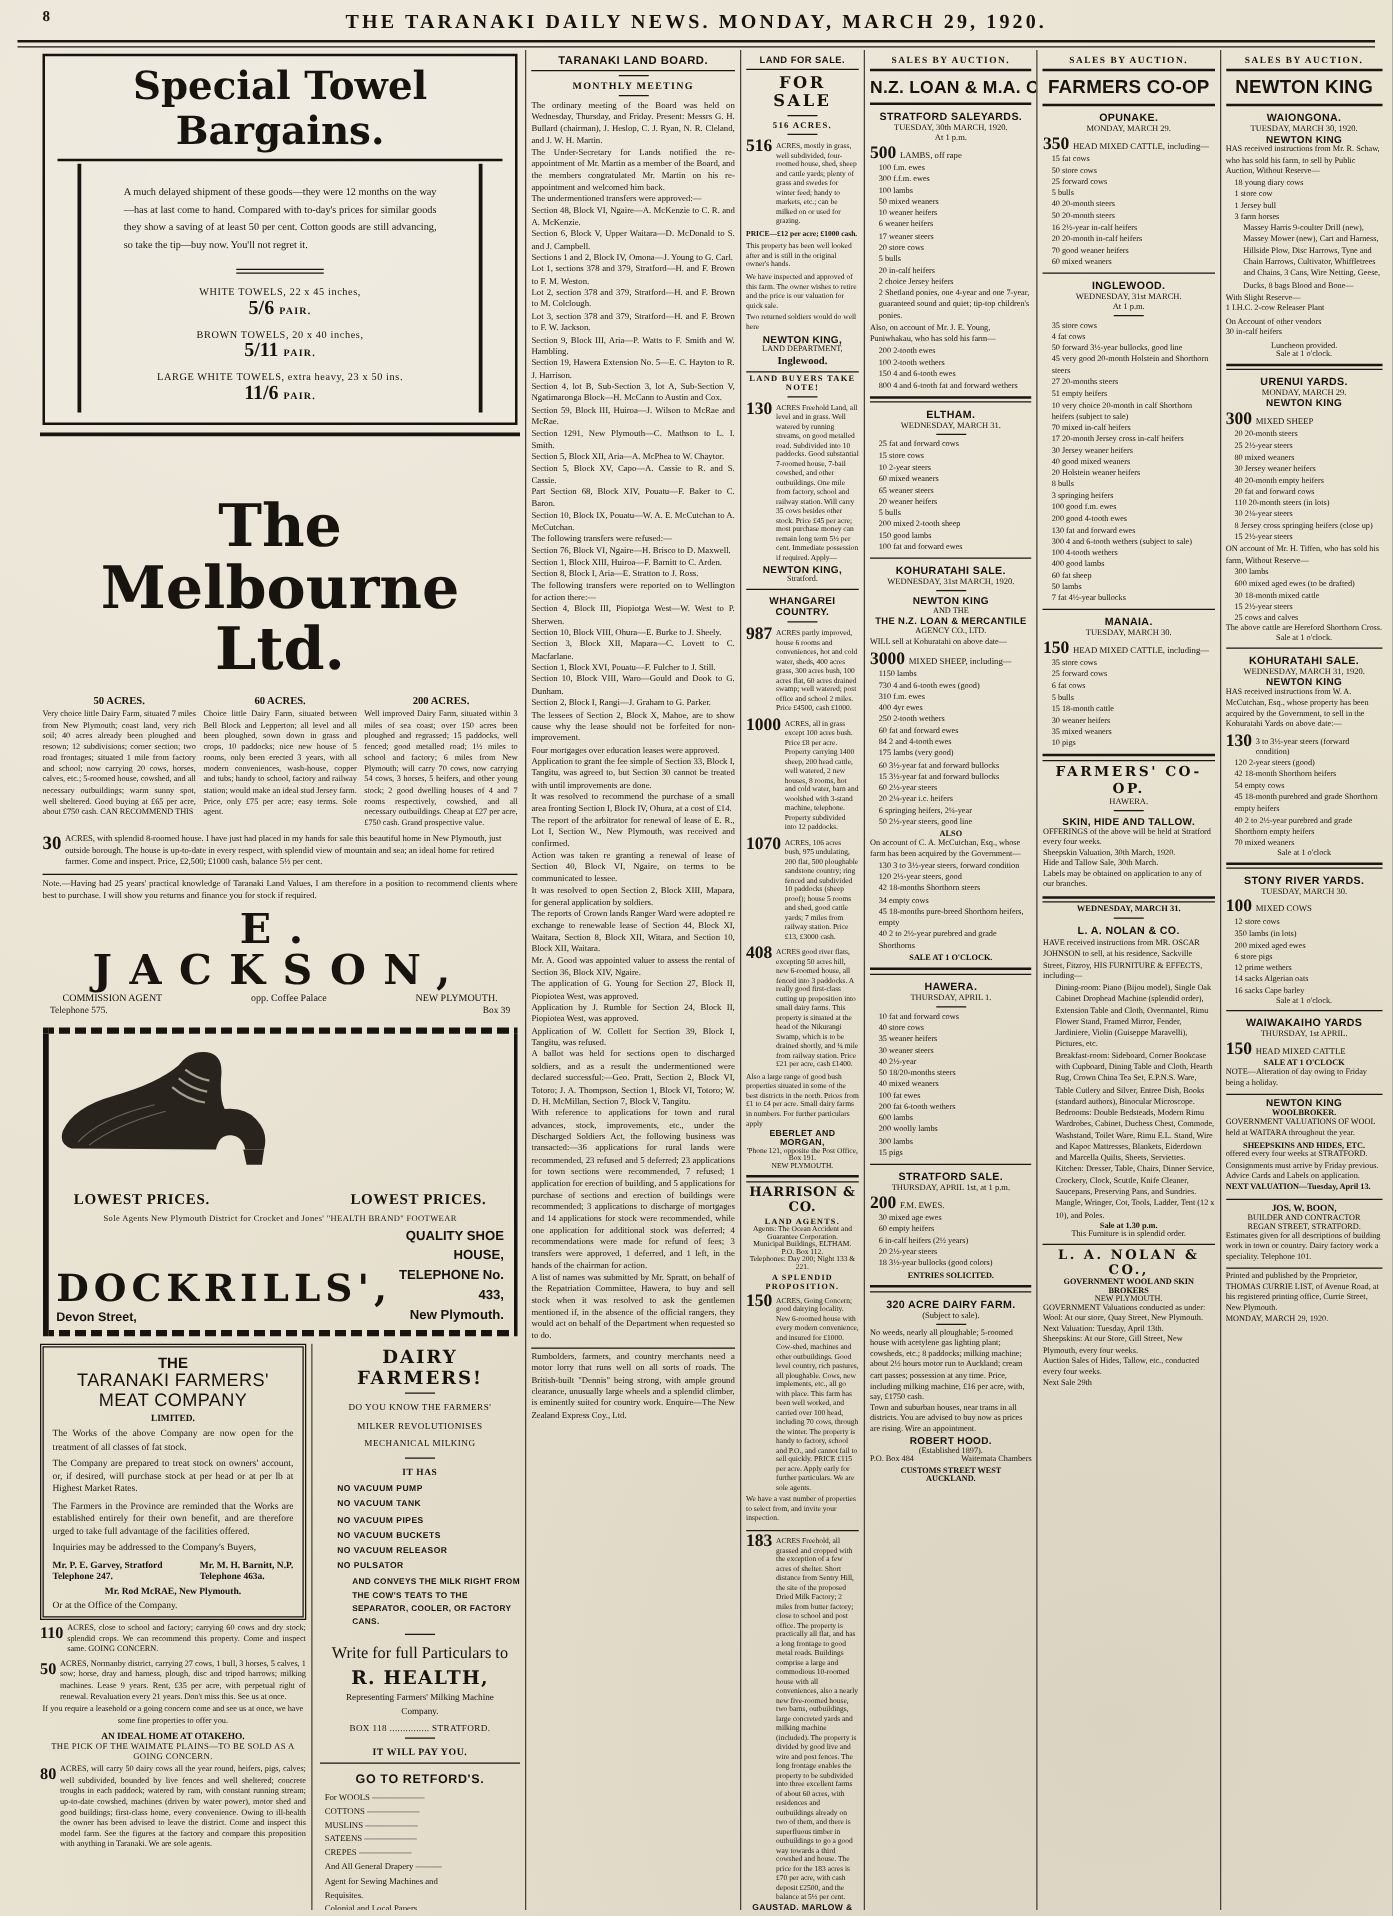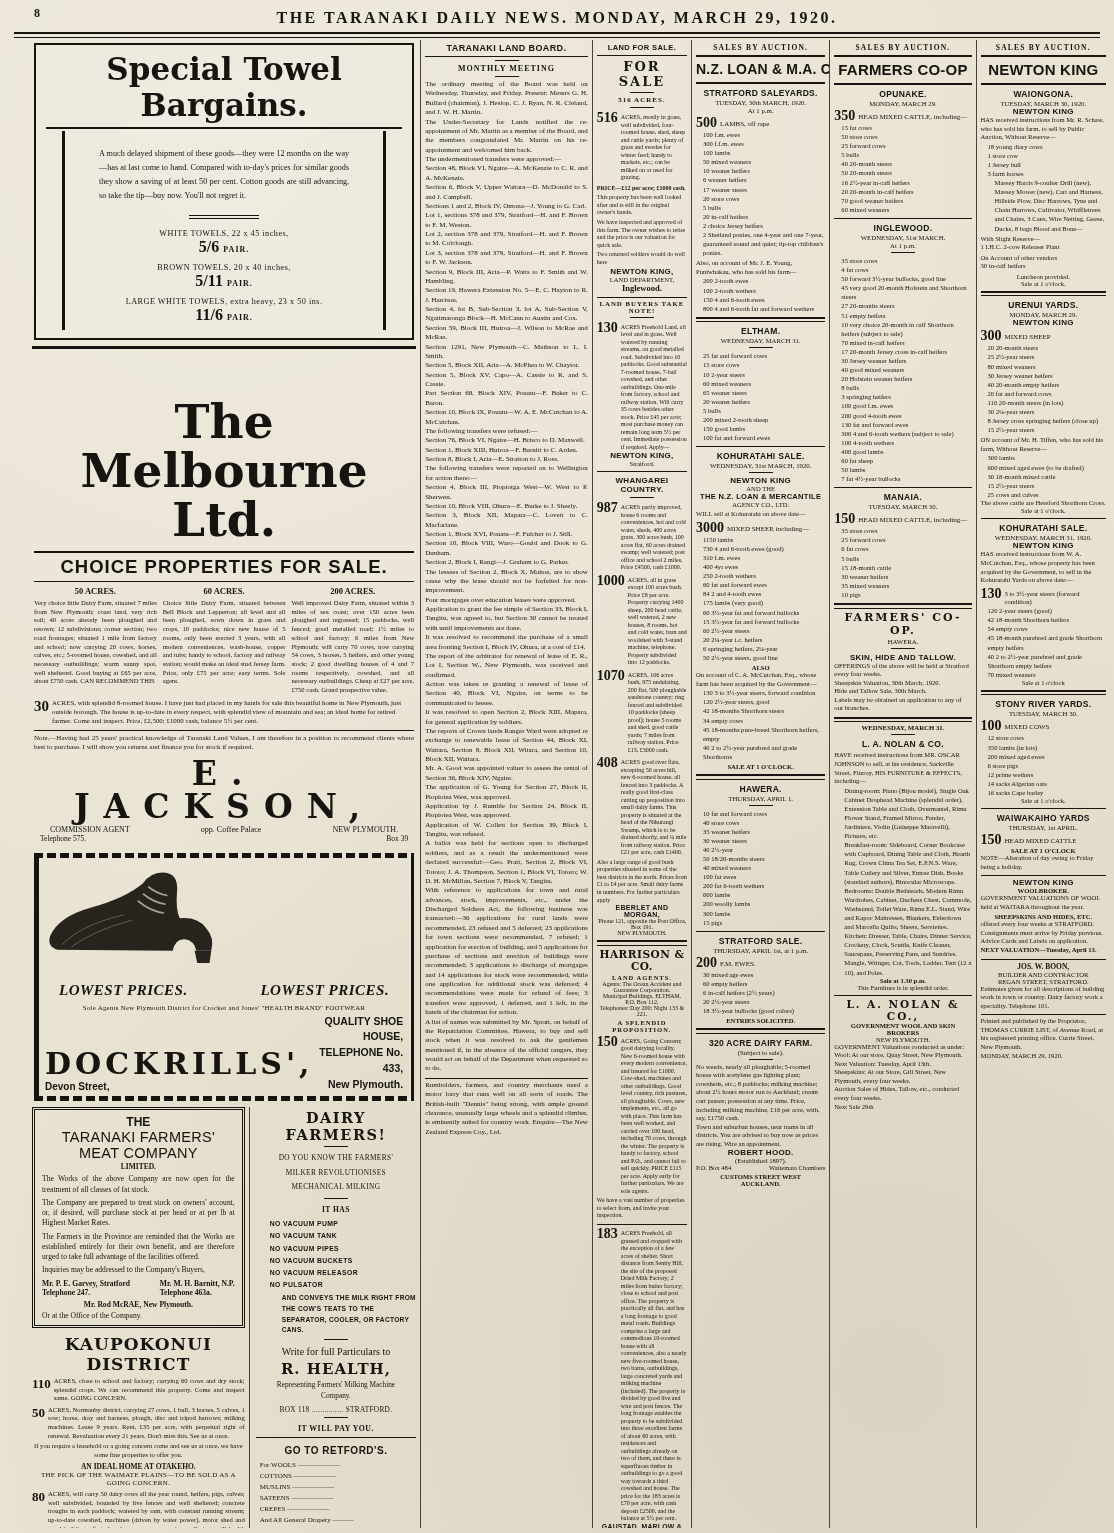--- a/index.html
+++ b/index.html
@@ -64,21 +64,21 @@
   .dock{border:5px solid;border-image:repeating-linear-gradient(90deg,#17130e 0 9px,#e8e2d1 9px 13px) 5;
     margin:6px 2px 0;padding:4px 6px;}
   .dock-head{font-family:"Liberation Sans",sans-serif;font-weight:800;font-size:21px;text-align:center;letter-spacing:.5px;}
   .dock-mid{display:flex;align-items:flex-start;margin-top:2px;}
   .dock-left{width:52%;}
   .dock-intro{font-size:8px;text-align:center;line-height:1.5;margin-top:8px;}
   .dock-disting{font-family:"Liberation Sans",sans-serif;font-weight:800;font-size:14px;text-align:center;margin-top:8px;}
   .dock-from{font-size:8px;text-align:center;margin-top:5px;}
   .dock-fromrule{width:90px;border-top:1px solid #17130e;margin:6px auto 0;}
   .dock-shoe{width:48%;text-align:center;}
-  .dock-prices{display:flex;justify-content:space-between;font-size:15px;font-weight:700;padding:2px 14px 0;letter-spacing:.5px;font-style:italic;}
+  .dock-prices{display:flex;justify-content:space-between;font-size:12px;font-weight:700;padding:2px 14px 0;letter-spacing:.5px;}
   .dock-agents{font-size:6.8px;text-align:center;margin-top:5px;letter-spacing:.3px;}
   .dock-bottom{display:flex;justify-content:space-between;align-items:flex-end;margin-top:3px;}
   .dock-name{font-family:"DejaVu Serif",serif;font-weight:700;font-size:30px;letter-spacing:4px;line-height:1;}
   .dock-street{font-family:"Liberation Sans",sans-serif;font-weight:700;font-size:10px;margin-top:2px;}
   .dock-right{font-family:"Liberation Sans",sans-serif;font-weight:700;font-size:10.5px;text-align:right;line-height:1.5;}
   .botrow{display:flex;margin-top:6px;}
   .botleft{width:57%;padding-right:4px;}
   .botright{width:43%;border-left:1px solid #49423a;padding-left:6px;}
   .meat{border:3px double #17130e;padding:5px 7px;}
   .meat-the{font-family:"Liberation Sans",sans-serif;font-weight:800;font-size:12px;text-align:center;}
@@ -90,21 +90,21 @@
   .kaup-h{font-family:"DejaVu Serif",serif;font-weight:700;font-size:17px;text-align:center;margin-top:6px;letter-spacing:1px;}
   .kaup-item{display:flex;font-size:6.6px;line-height:1.3;margin-top:3px;text-align:justify;}
   .kaup-item .bn{font-size:13px;}
   .kaup-sub{font-size:7.5px;font-weight:700;text-align:center;margin-top:3px;}
   .kaup-sub2{font-size:7px;text-align:center;letter-spacing:.3px;}
   .df-h{font-family:"DejaVu Serif",serif;font-weight:700;font-size:14.5px;text-align:center;letter-spacing:1.5px;margin-top:2px;}
   .df-q{font-size:7.3px;text-align:center;line-height:2;margin-top:4px;letter-spacing:.4px;}
   .df-ithas{font-size:7.5px;text-align:center;font-weight:700;margin-top:6px;letter-spacing:.5px;}
   .df-nos{font-family:"Liberation Sans",sans-serif;font-weight:700;font-size:6.8px;line-height:1.8;white-space:pre-line;margin-top:4px;padding-left:14px;letter-spacing:.4px;}
   .df-conveys{font-family:"Liberation Sans",sans-serif;font-weight:700;font-size:6.6px;line-height:1.6;margin:2px 0 0 26px;letter-spacing:.3px;}
-  .df-write{font-size:10px;text-align:center;margin-top:6px;}
+  .df-write{font-size:13px;text-align:center;margin-top:6px;}
   .df-name{font-family:"DejaVu Serif",serif;font-weight:700;font-size:15px;text-align:center;margin-top:3px;letter-spacing:1px;}
   .df-rep{font-size:7.3px;text-align:center;line-height:1.5;margin-top:2px;}
   .df-box{font-size:7.3px;text-align:center;margin-top:3px;letter-spacing:.3px;}
   .df-pay{font-size:7.8px;font-weight:700;text-align:center;margin-top:6px;letter-spacing:.5px;}
   .ret-h{font-family:"Liberation Sans",sans-serif;font-weight:700;font-size:10px;text-align:center;margin-top:7px;letter-spacing:.5px;}
   .ret-items{font-size:7px;line-height:1.6;white-space:pre-line;margin-top:4px;padding-left:4px;}
   .subhead-c{font-size:8px;font-weight:700;text-align:center;letter-spacing:1px;margin-top:2px;}
   .bigserif{font-family:"DejaVu Serif",serif;font-weight:700;font-size:13px;text-align:center;letter-spacing:2px;margin-top:2px;}
   .note-c{font-size:6.6px;text-align:center;white-space:pre-line;}
 </style>
@@ -129,21 +129,20 @@
           <div class="towel-price"><span>5/6</span> <small>PAIR.</small></div>
           <div class="towel-item">BROWN TOWELS, 20 x 40 inches,</div>
           <div class="towel-price"><span>5/11</span> <small>PAIR.</small></div>
           <div class="towel-item">LARGE WHITE TOWELS, extra heavy, 23 x 50 ins.</div>
           <div class="towel-price"><span>11/6</span> <small>PAIR.</small></div>
         </div>
       </div>
 
       <div class="melb">
         <div class="melb-name">The Melbourne Ltd.</div>
-        <div class="melb-sub">CHOICE  PROPERTIES  FOR  SALE.</div>
         <div class="props">
           <div class="prop">
             <div class="prop-h">50 ACRES.</div>
             <span>Very choice little Dairy Farm, situated 7 miles from New Plymouth; coast land, very rich soil; 40 acres already been ploughed and resown; 12 subdivisions; corner section; two road frontages; situated 1 mile from factory and school; now carrying 20 cows, horses, calves, etc.; 5-roomed house, cowshed, and all necessary outbuildings; warm sunny spot, well sheltered. Good buying at £65 per acre, about £750 cash. CAN RECOMMEND THIS</span>
           </div>
           <div class="prop">
             <div class="prop-h">60 ACRES.</div>
             <span>Choice little Dairy Farm, situated between Bell Block and Lepperton; all level and all been ploughed, sown down in grass and crops, 10 paddocks; nice new house of 5 rooms, only been erected 3 years, with all modern conveniences, wash-house, copper and tubs; handy to school, factory and railway station; would make an ideal stud Jersey farm. Price, only £75 per acre; easy terms. Sole agent.</span>
           </div>
           <div class="prop">
@@ -209,21 +208,20 @@
             <div class="meat-buyers">
               <span class="body" style="font-size:7.6px;font-weight:700;">Mr. P. E. Garvey, Stratford
 Telephone 247.</span>
               <span class="body" style="font-size:7.6px;font-weight:700;">Mr. M. H. Barnitt, N.P.
 Telephone 463a.</span>
             </div>
             <div class="meat-center">Mr. Rod McRAE, New Plymouth.</div>
             <div class="meat-center" style="text-align:left;font-weight:400;">Or at the Office of the Company.</div>
           </div>
           <div>
-            <div class="kaup-h">KAUPOKONUI  DISTRICT</div>
             <div class="kaup-item">
               <span class="bn">110</span>
               <span>ACRES, close to school and factory; carrying 60 cows and dry stock; splendid crops.  We can recommend this property.  Come and inspect same. GOING CONCERN.</span>
             </div>
             <div class="kaup-item">
               <span class="bn">50</span>
               <span>ACRES, Normanby district, carrying 27 cows, 1 bull, 3 horses, 5 calves, 1 sow; horse, dray and harness, plough, disc and tripod harrows; milking machines. Lease 9 years.  Rent, £35 per acre, with perpetual right of renewal.  Revaluation every 21 years.  Don't miss this.  See us at once.</span>
             </div>
             <div class="body" style="font-size:6.6px;text-align:center;margin-top:2px;">If you require a leasehold or a going concern come and see us at once, we have some fine properties to offer you.</div>
             <div class="kaup-sub">AN IDEAL HOME AT OTAKEHO.</div>

